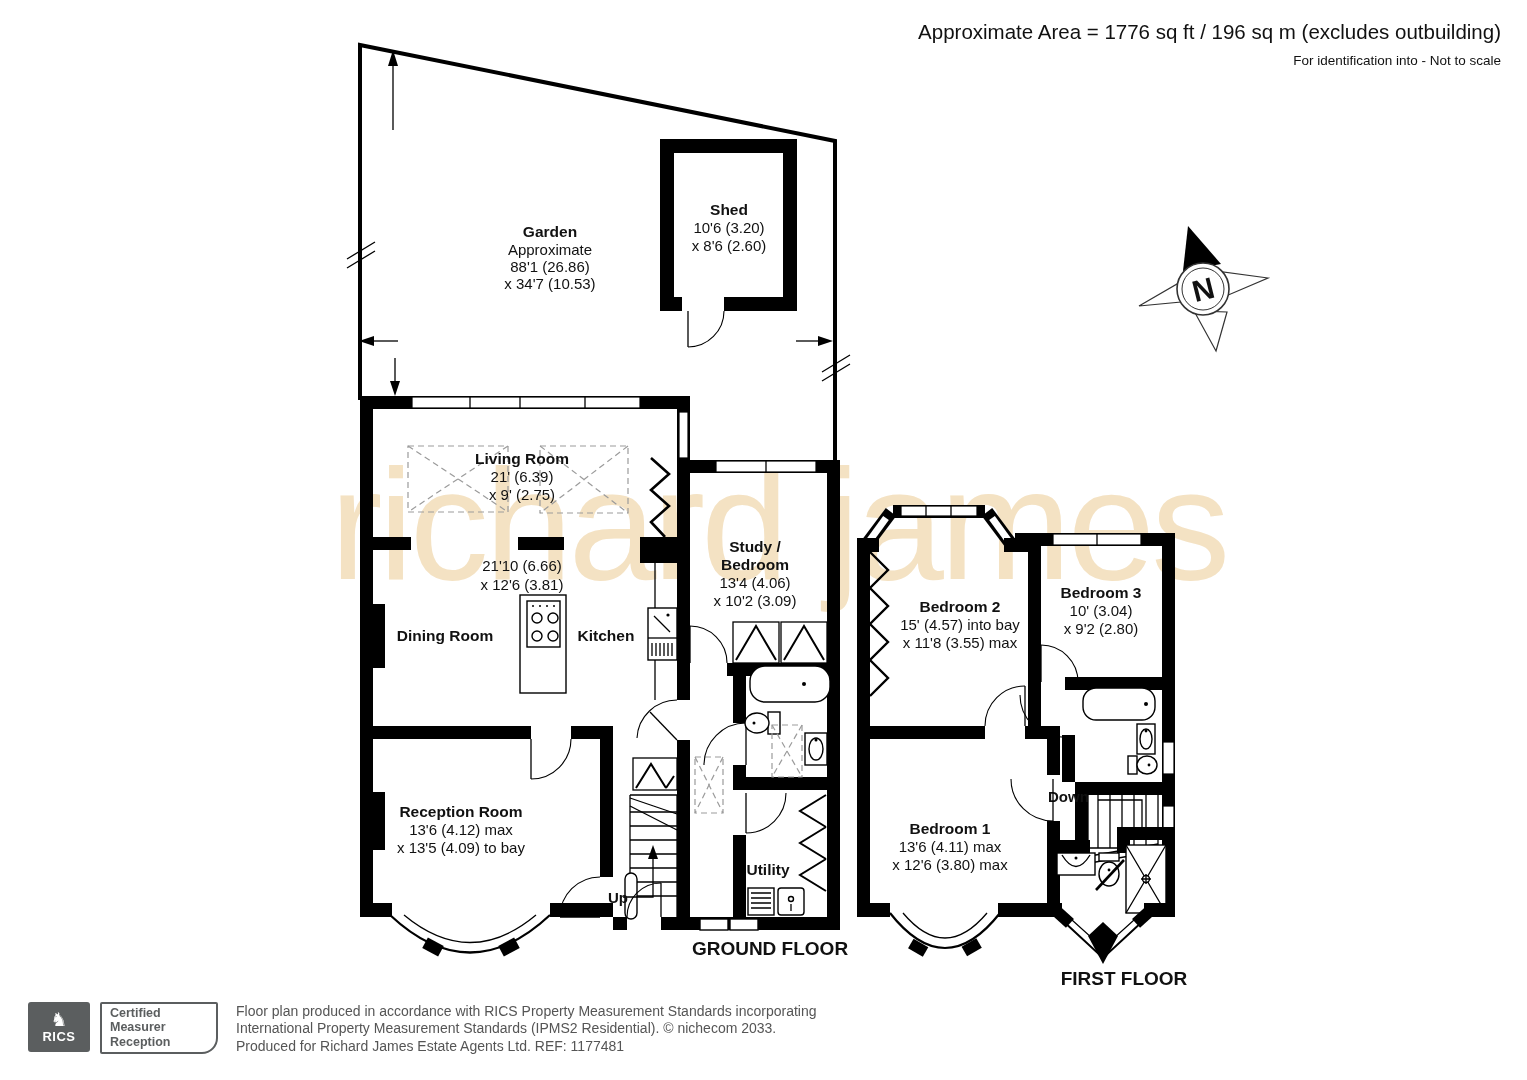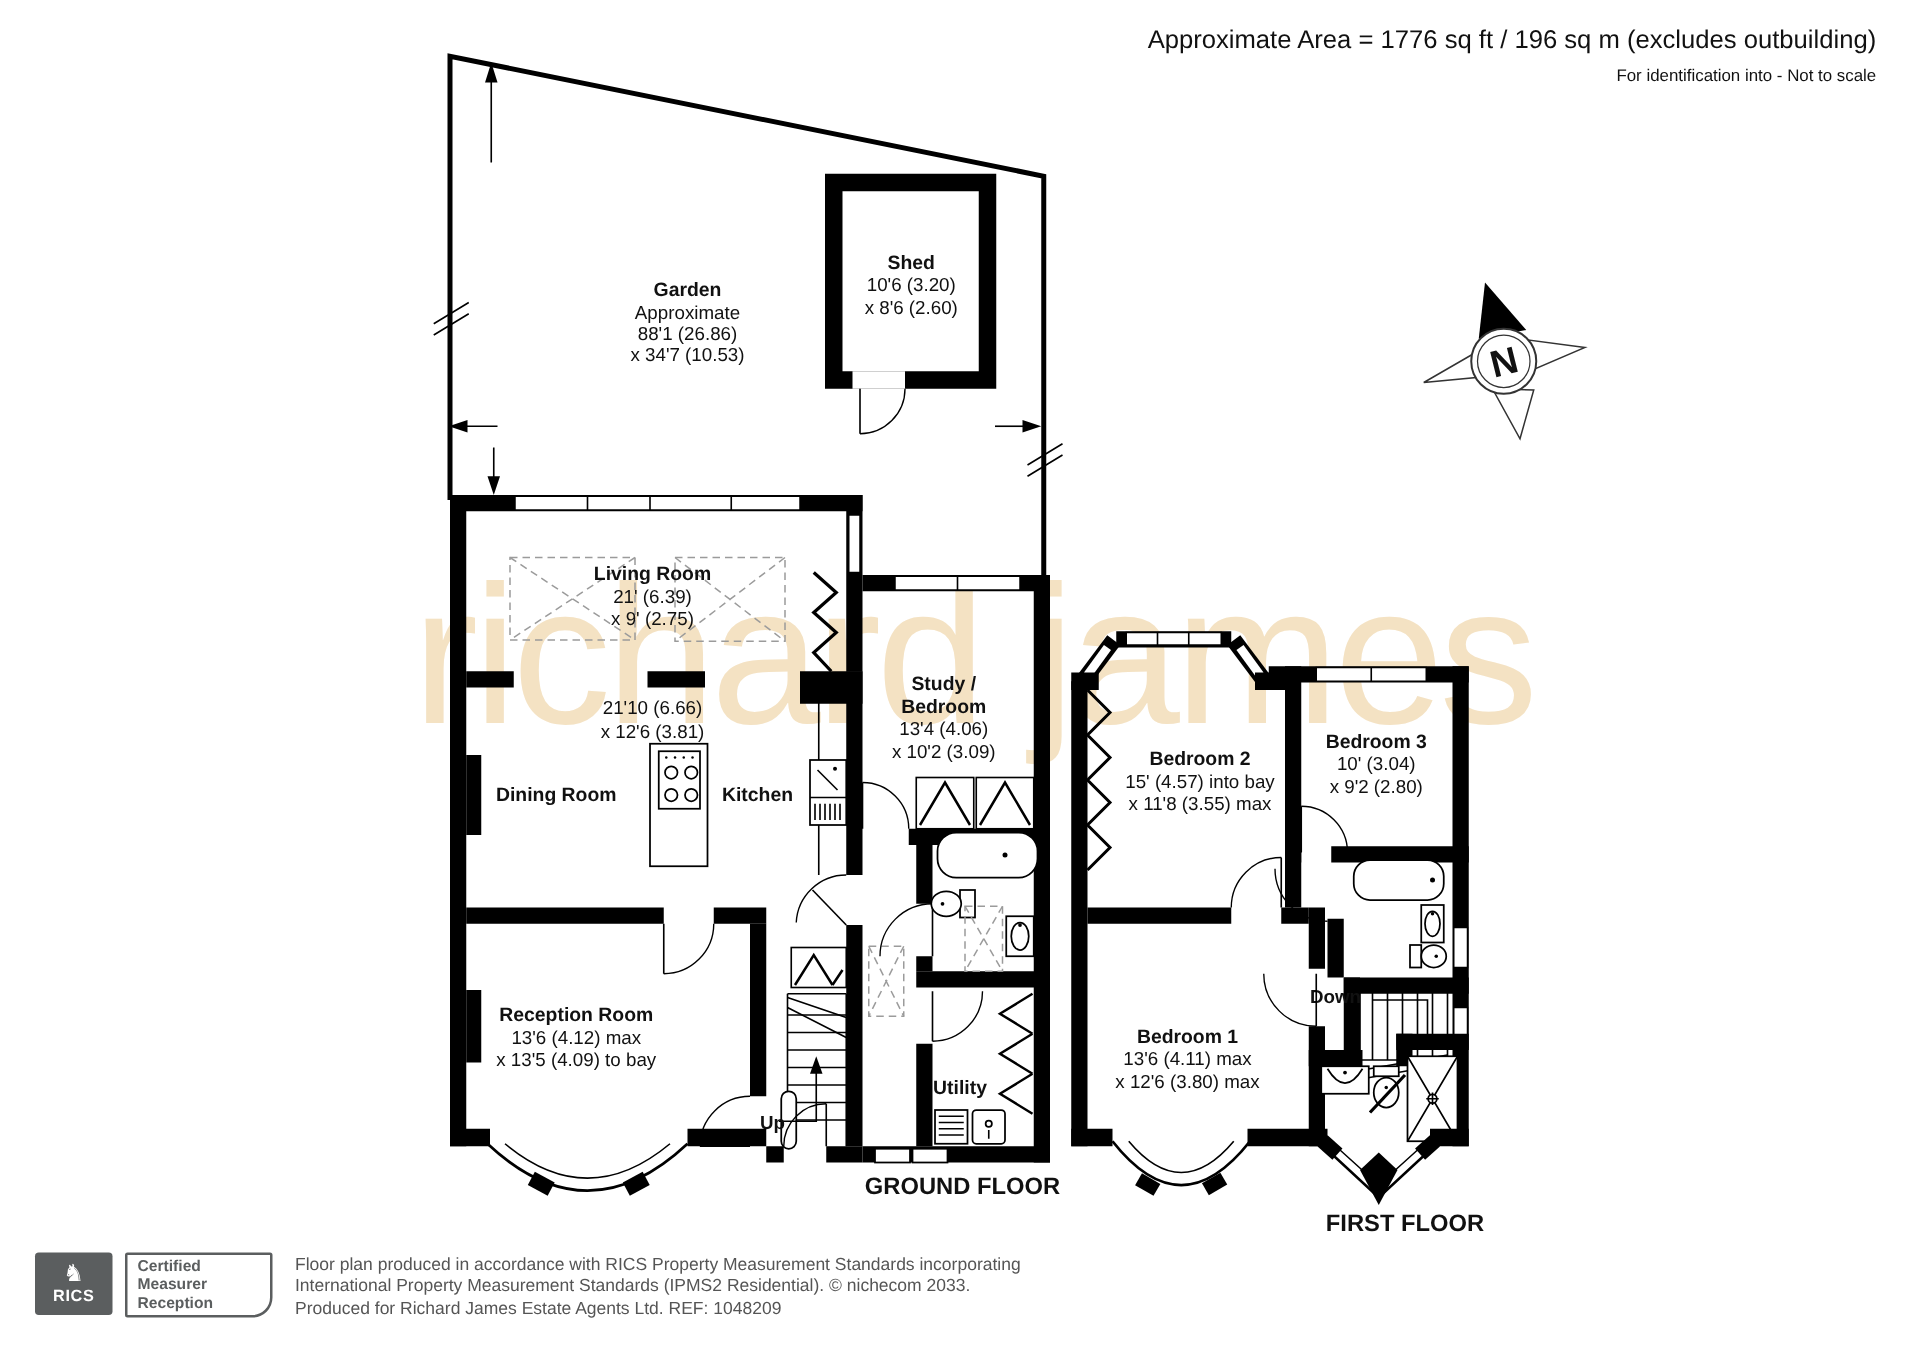--- a/index.html
+++ b/index.html
@@ -380,17 +380,17 @@
       <span class="t">RICS</span>
     </div>
     <div class="cpm">
       <span>Certified</span>
       <span>Measurer</span>
       <span>Reception</span>
     </div>
     <div class="disc">
       <div>Floor plan produced in accordance with RICS Property Measurement Standards incorporating</div>
       <div>International Property Measurement Standards (IPMS2 Residential).   © nichecom 2033.</div>
-      <div>Produced for Richard James Estate Agents Ltd.   REF:  1048209</div>
+      <div>Produced for Richard James Estate Agents Ltd.   REF:  1177481</div>
     </div>
   </div>
 
 </div>
 
 </body></html>

